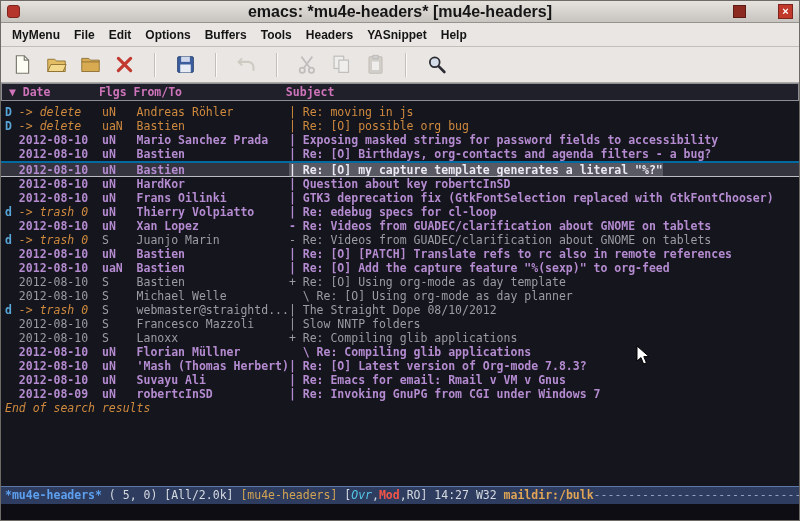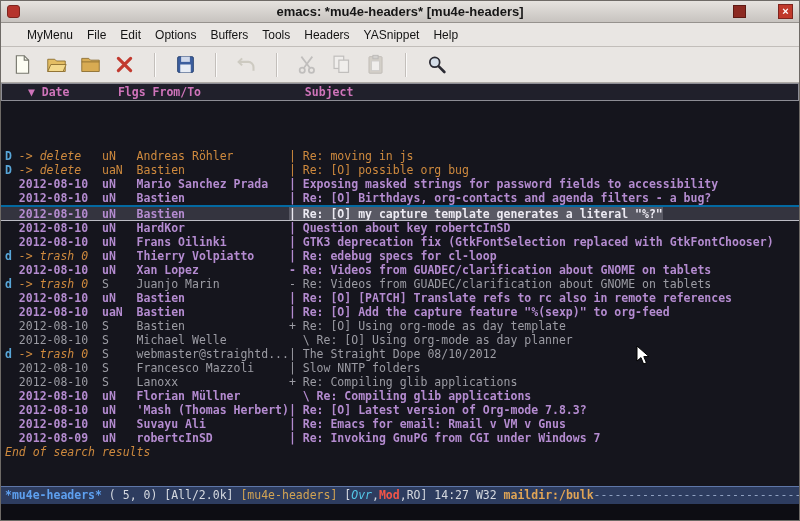--- a/index.html
+++ b/index.html
@@ -5,47 +5,47 @@
   * { box-sizing: border-box; margin: 0; padding: 0; }
   html,body { width: 800px; height: 521px; overflow: hidden; background: #000;
               font-family: "Liberation Sans", sans-serif; }
   .window { position: relative; width: 800px; height: 521px; display: flex;
             flex-direction: column; border: 1px solid #6e6a66; background: #15151d; }
 
   
   .titlebar { position: relative; flex: 0 0 22px; background: linear-gradient(#e6e3df,#c7c3bf);
               border-bottom: 1px solid #96928e; display: flex; align-items: center; padding: 0 6px; }
   .tb-icon { width: 13px; height: 13px; background: #b5342c; border: 1px solid #7e241e; border-radius: 3px; }
-  .tb-title { position: absolute; left: 0; right: 0; text-align: center; font-size: 13px;
+  .tb-title { position: absolute; left: 0; right: 0; text-align: center; font-size: 16px;
               font-weight: bold; color: #161616; }
   .tb-buttons { margin-left: auto; display: flex; align-items: center; gap: 32px; z-index: 2; }
   .tb-menu { width: 13px; height: 13px; background: #8c2a22; border: 1px solid #5e1a14; }
   .tb-close { width: 15px; height: 15px; background: #c0392b; border: 1px solid #7e241e;
               color: #fff; font-size: 11px; line-height: 13px; text-align: center; font-weight: bold; }
 
   
   .menubar { flex: 0 0 24px; background: #e9e6e3; border-bottom: 1px solid #c2beba;
-             display: flex; align-items: center; padding-left: 19px; font-size: 12px; color: #141414; }
+             display: flex; align-items: center; padding-left: 4px; font-size: 12px; color: #141414; font-weight: bold; }
   .menu-item { padding: 4px 7px; cursor: default; }
 
   
   .toolbar { flex: 0 0 36px; background: #e9e6e3; border-bottom: 1px solid #aeaaa6;
              display: flex; align-items: center; padding: 0 8px; gap: 7px; }
   .tbtn { width: 27px; height: 27px; display: flex; align-items: center; justify-content: center; }
   .tbtn svg { width: 21px; height: 21px; }
   .tbtn.disabled { opacity: .35; filter: grayscale(.8); }
   .tsep { width: 2px; height: 24px; border-left: 1px solid #c3bfbb; border-right: 1px solid #fbfaf9; margin: 0 9px; }
 
   
   .frame { flex: 1; display: flex; flex-direction: column; background: #15151d; overflow: hidden;
            font-family: "DejaVu Sans Mono", monospace; }
   .headerline { flex: 0 0 18px; background: #20202b; border: 1px solid #8d8d95;
                 color: #cf74ba; font-size: 11.5px; font-weight: bold; line-height: 16px;
-                white-space: pre; padding-left: 19px; overflow: hidden; }
-  .textarea { flex: 1; overflow: hidden; padding-top: 4px; font-size: 11.5px; margin-top: 44px; }
+                white-space: pre; padding-left: 0; overflow: hidden; }
+  .textarea { flex: 1; overflow: hidden; padding-top: 4px; font-size: 11.5px; }
   .hrow { white-space: pre; height: 14px; line-height: 14px; padding-left: 4px; overflow: hidden; }
   .hrow.current { background: #34343f; border-top: 2px solid #0369a1; border-bottom: 1px solid #bcbcc4;
                   height: 16px; }
   .s-mark   { color: #58a6d8; font-weight: bold; }
   .s-action { color: #cf8a3e; font-style: italic; }
   .s-orange { color: #cf8a3e; }
   .s-unread { color: #b48bd0; font-weight: bold; }
   .s-read   { color: #9c9ca4; }
   .s-hlsub  { color: #eceaf2; font-weight: bold; background: #595964; }
   .endline  { color: #cf8a3e; font-style: italic; white-space: pre; height: 14px;

